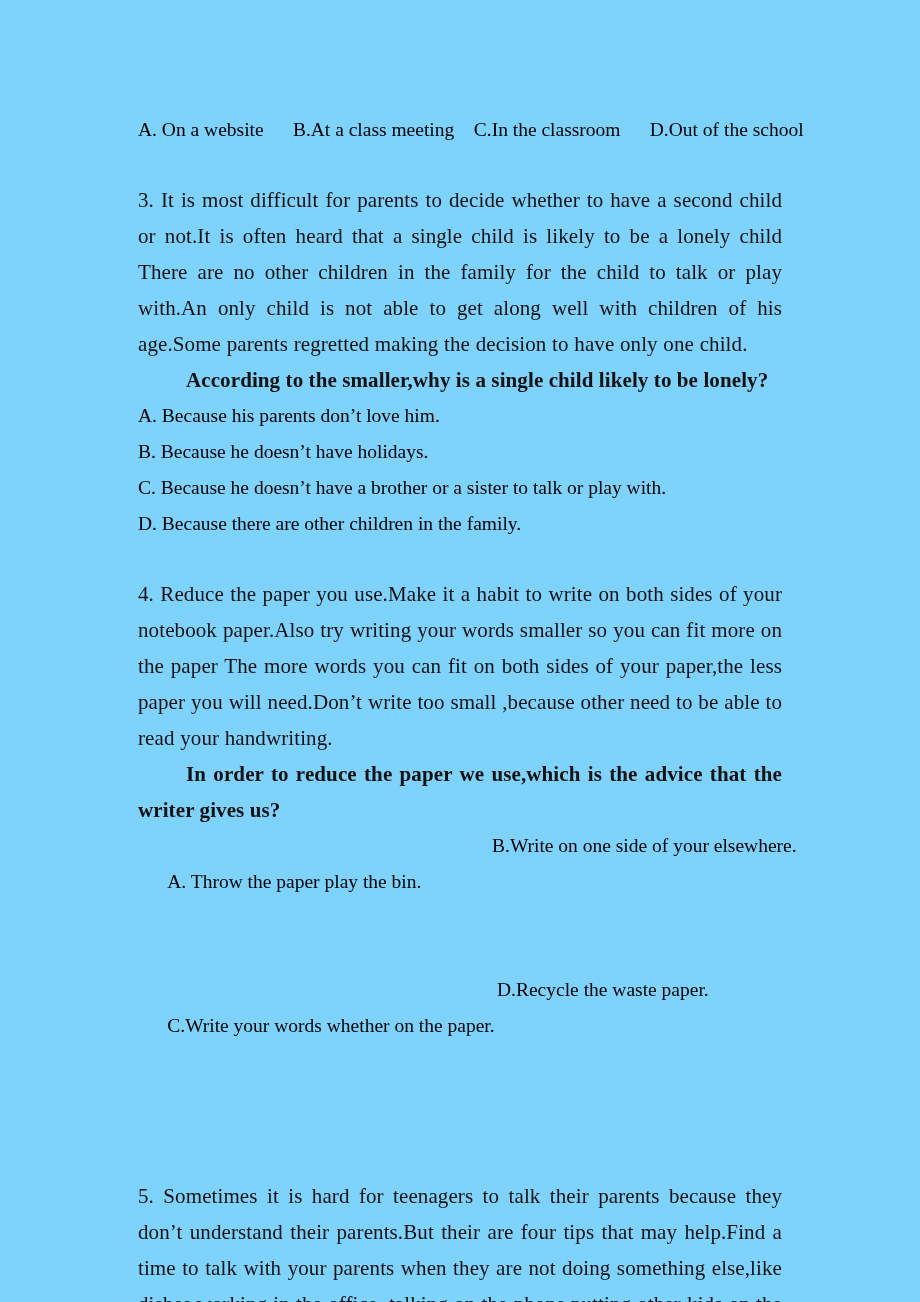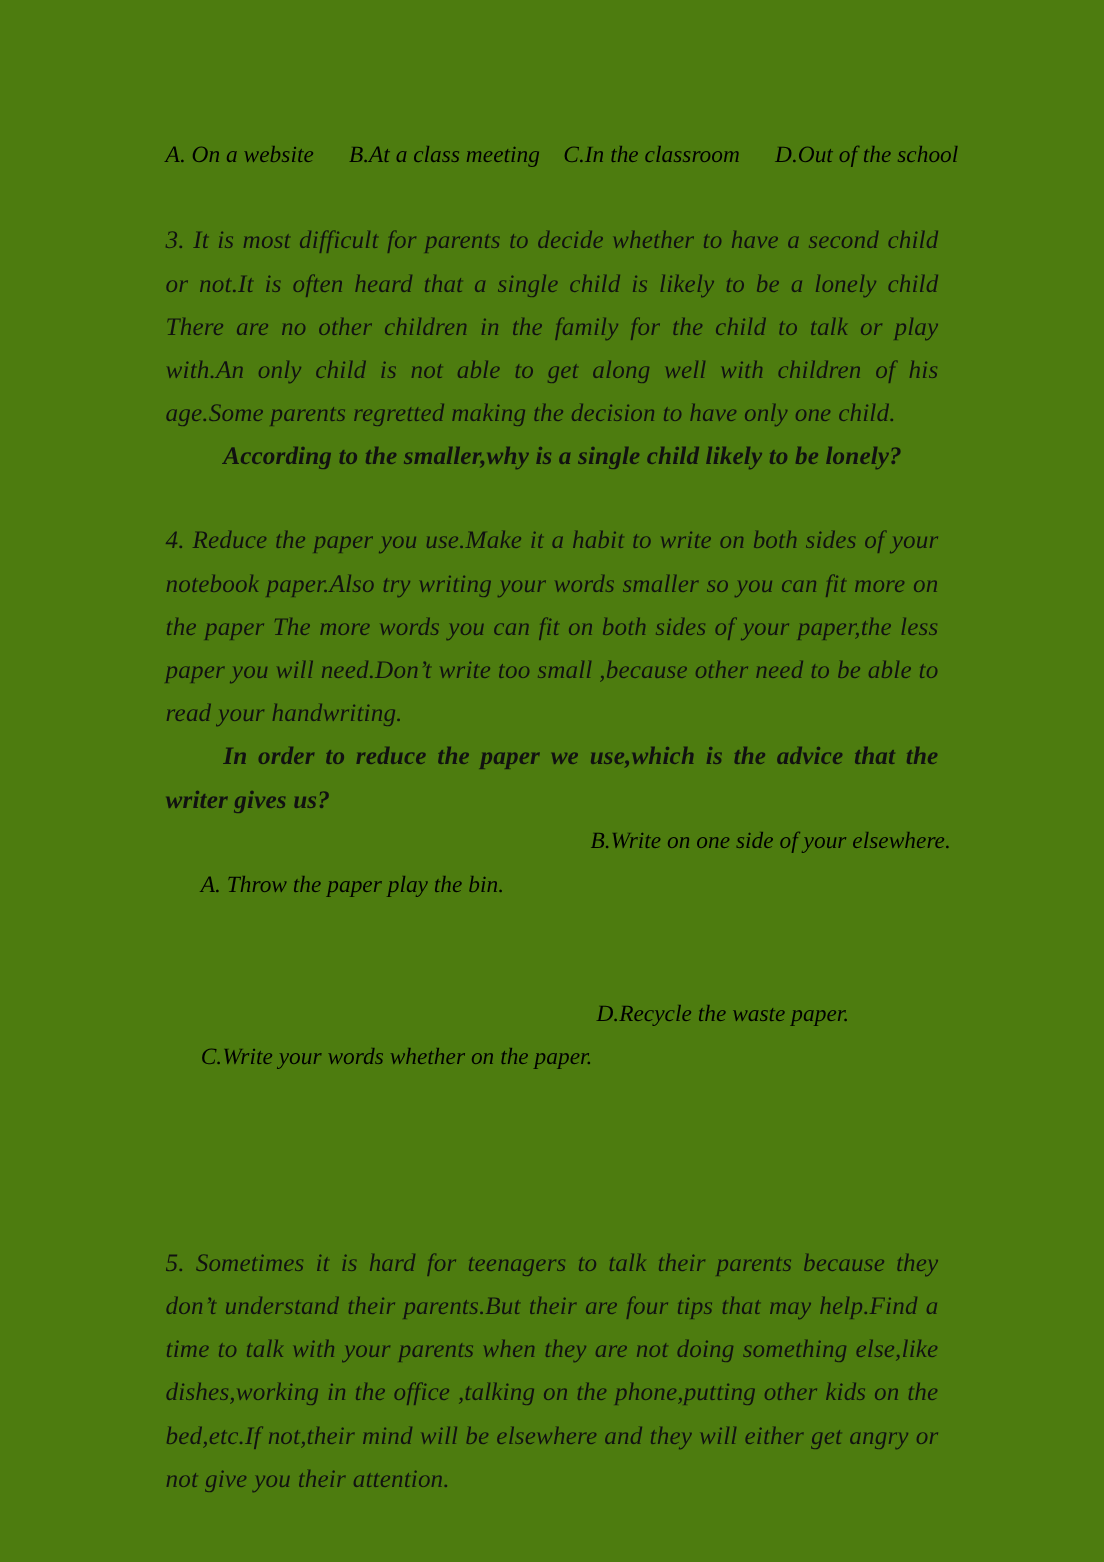--- a/index.html
+++ b/index.html
@@ -13,23 +13,22 @@
     height: 1302px;
     font-family: "Liberation Serif", "DejaVu Serif", serif;
     color: #000000;
     overflow: hidden;
   }
 
   .page {
     position: relative;
     width: 920px;
     height: 1302px;
-    background: #4d7c0f;
+    background: #7dd3fc;
     box-sizing: border-box;
-    font-style: italic;
   }
 
   .content {
     position: absolute;
     left: 138px;
     top: 112px;
     width: 644px;
   }
 
   
@@ -106,20 +105,26 @@
   <div class="content">
 
     <div class="opt-strip">A. On a website      B.At a class meeting    C.In the classroom      D.Out of the school</div>
 
     <div class="gap-md"></div>
 
     <p class="para">3.  It is most difficult for parents to decide whether to have a second child or not.It is often heard that a single child is likely to be a lonely child There are no other children in the family for the child to talk or play with.An only child is not able to get along well with children of his age.Some parents regretted making the decision to have only one child.</p>
 
     <p class="qtext single">According to the smaller,why is a single child likely to be lonely?</p>
 
+    <ul class="opt-list">
+      <li>A. Because his parents don’t love him.</li>
+      <li>B. Because he doesn’t have holidays.</li>
+      <li>C. Because he doesn’t have a brother or a sister to talk or play with.</li>
+      <li>D. Because there are other children in the family.</li>
+    </ul>
 
     <div class="gap-md"></div>
 
     <p class="para">4.  Reduce the paper you use.Make it a habit to write on both sides of your notebook paper.Also try writing your words smaller so you can fit more on the paper The more words you can fit on both sides of your paper,the less paper you will need.Don’t write too small ,because other need to be able to read your handwriting.</p>
 
     <p class="qtext">In order to reduce the paper we use,which is the advice that the writer gives us?</p>
 
     <div class="opt-two">
       <span class="col-a">A. Throw the paper play the bin.</span>
       <span class="col-b" style="left:354px;">B.Write on one side of your elsewhere.</span>

